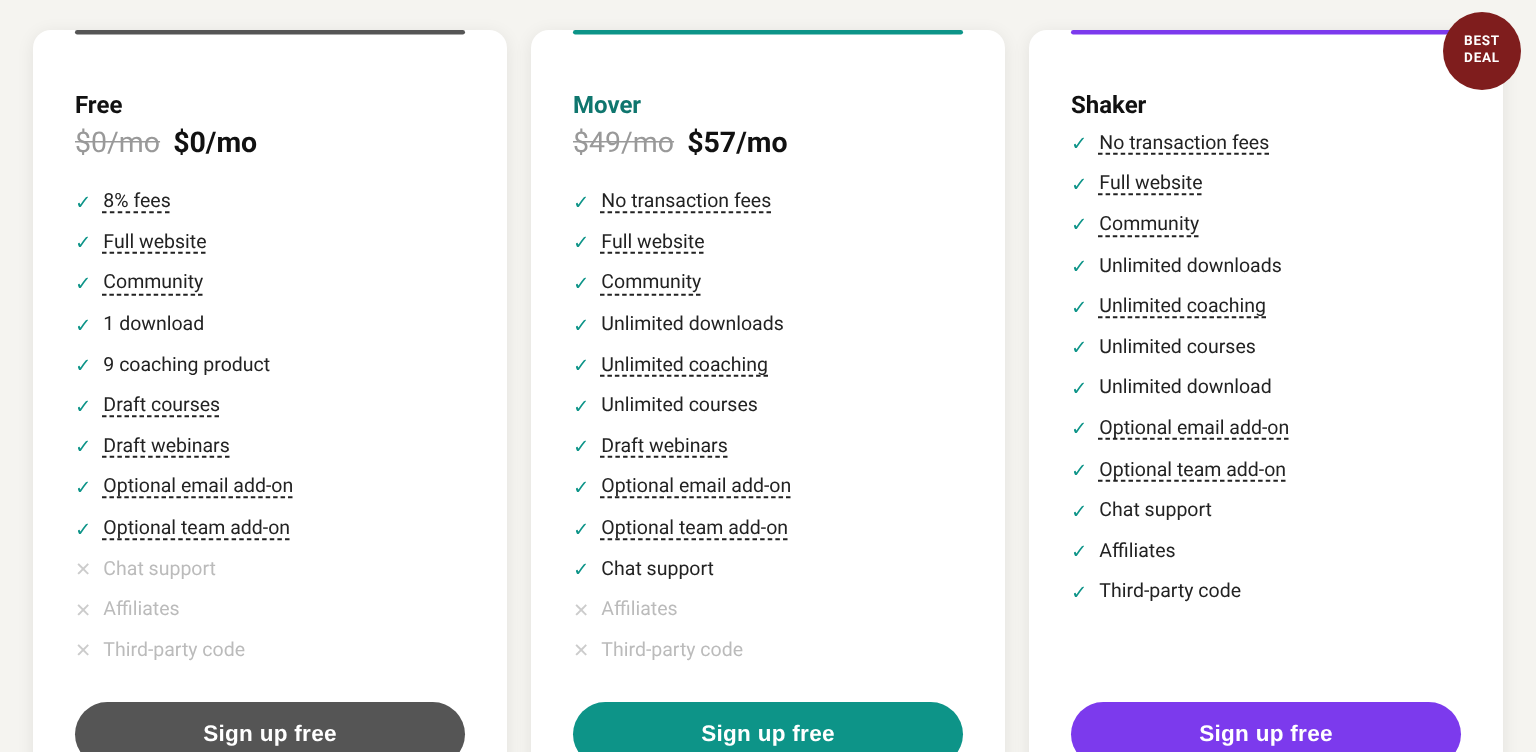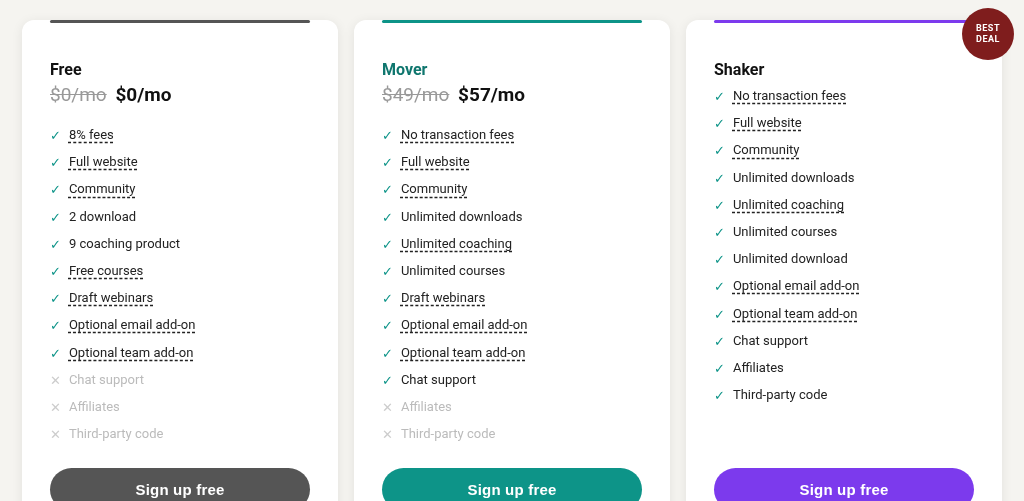--- a/index.html
+++ b/index.html
@@ -154,29 +154,29 @@
         <li>
           <span class="check-icon">✓</span>
           <span class="feature-link">Full website</span>
         </li>
         <li>
           <span class="check-icon">✓</span>
           <span class="feature-link">Community</span>
         </li>
         <li>
           <span class="check-icon">✓</span>
-          <span class="feature-plain">2 download</span>
+          <span class="feature-plain">1 download</span>
         </li>
         <li>
           <span class="check-icon">✓</span>
           <span class="feature-plain">9 coaching product</span>
         </li>
         <li>
           <span class="check-icon">✓</span>
-          <span class="feature-link">Free courses</span>
+          <span class="feature-link">Draft courses</span>
         </li>
         <li>
           <span class="check-icon">✓</span>
           <span class="feature-link">Draft webinars</span>
         </li>
         <li>
           <span class="check-icon">✓</span>
           <span class="feature-link">Optional email add-on</span>
         </li>
         <li>

